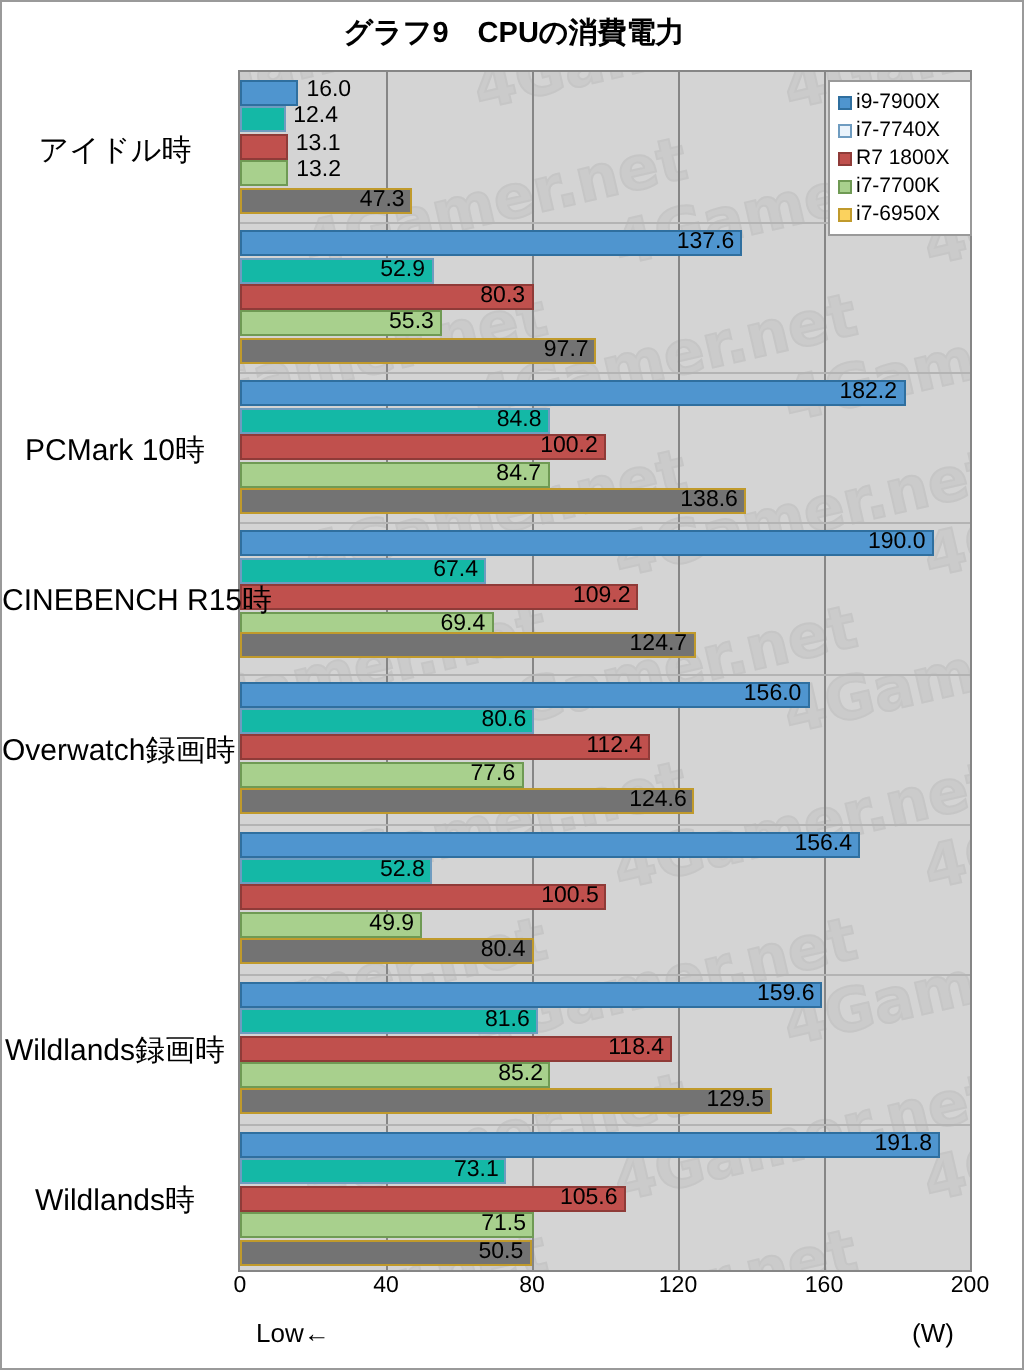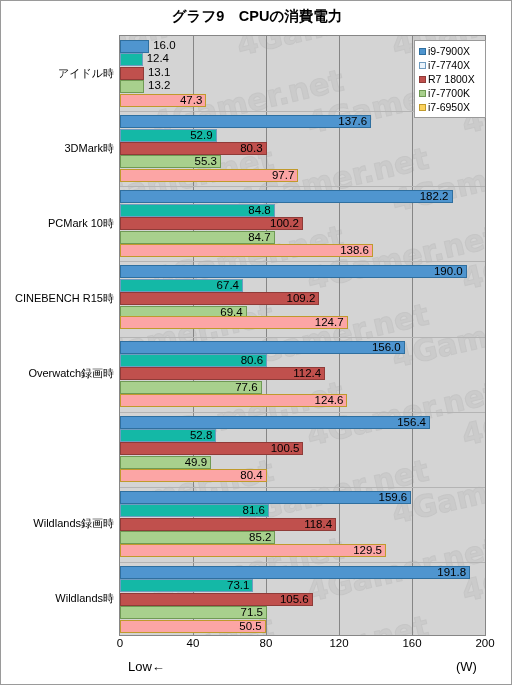--- a/index.html
+++ b/index.html
@@ -83,40 +83,40 @@
     position: absolute;
     left: 0; top: 0;
     height: 13px;
     border: 1px solid #808080;
     box-sizing: border-box;
   }
   .bar.s0 { background: #4f95cf; border-color: #2f6f9f; }
   .bar.s1 { background: #14b8a6; border-color: #6f9cc0; }
   .bar.s2 { background: #c0504d; border-color: #8f3b38; }
   .bar.s3 { background: #a8d08d; border-color: #6f9a54; }
-  .bar.s4 { background: #fca5a5; border-color: #c09a2c; }
+  .bar.s4 { background: #737373; border-color: #c09a2c; }
   .bar-label {
     position: absolute;
     top: -1px;
     height: 13px;
     line-height: 13px;
     font-size: 11.5px;
     color: #000;
     white-space: nowrap;
     text-align: right;
   }
   .bar-label.inside { right: 3px; }
   .bar-label.outside { left: 100%; margin-left: 4px; text-align: left; }
   
   .cat-label {
     position: absolute;
     right: 516px;
     width: 200px;
-    text-align: right;
-    font-size: 11px;
+    text-align: center;
+    font-size: 15px;
     color: #000;
     white-space: nowrap;
   }
   #cat-label-layer {
     position: absolute;
     left: 0; top: 34px;
     width: 512px; height: 601px;
     pointer-events: none;
   }
   #cat-label-layer .cat-label {
@@ -437,21 +437,20 @@
         <div class="bar-row" style="top: 583.538px; width: 367px;">
           <div class="bar s4" title="i7-6950X: 79.8" style="width: 145.635px;">
             <div class="bar-label inside">50.5</div>
           </div>
         </div>
       </div>
   </div>
 
   <div id="cat-label-layer">
       <div class="cat-label" style="top: 30.5625px;">アイドル時</div>
-      <div class="cat-label" style="top: 105.688px;">3DMark時</div>
       <div class="cat-label" style="top: 180.812px;">PCMark 10時</div>
       <div class="cat-label" style="top: 255.938px;">CINEBENCH R15時</div>
       <div class="cat-label" style="top: 331.062px;">Overwatch録画時</div>
       <div class="cat-label" style="top: 481.312px;">Wildlands録画時</div>
       <div class="cat-label" style="top: 556.438px;">Wildlands時</div>
     </div>
 
   <div id="x-axis">
       <div class="xtick" style="left: 1px;">0</div>
       <div class="xtick" style="left: 74px;">40</div>

